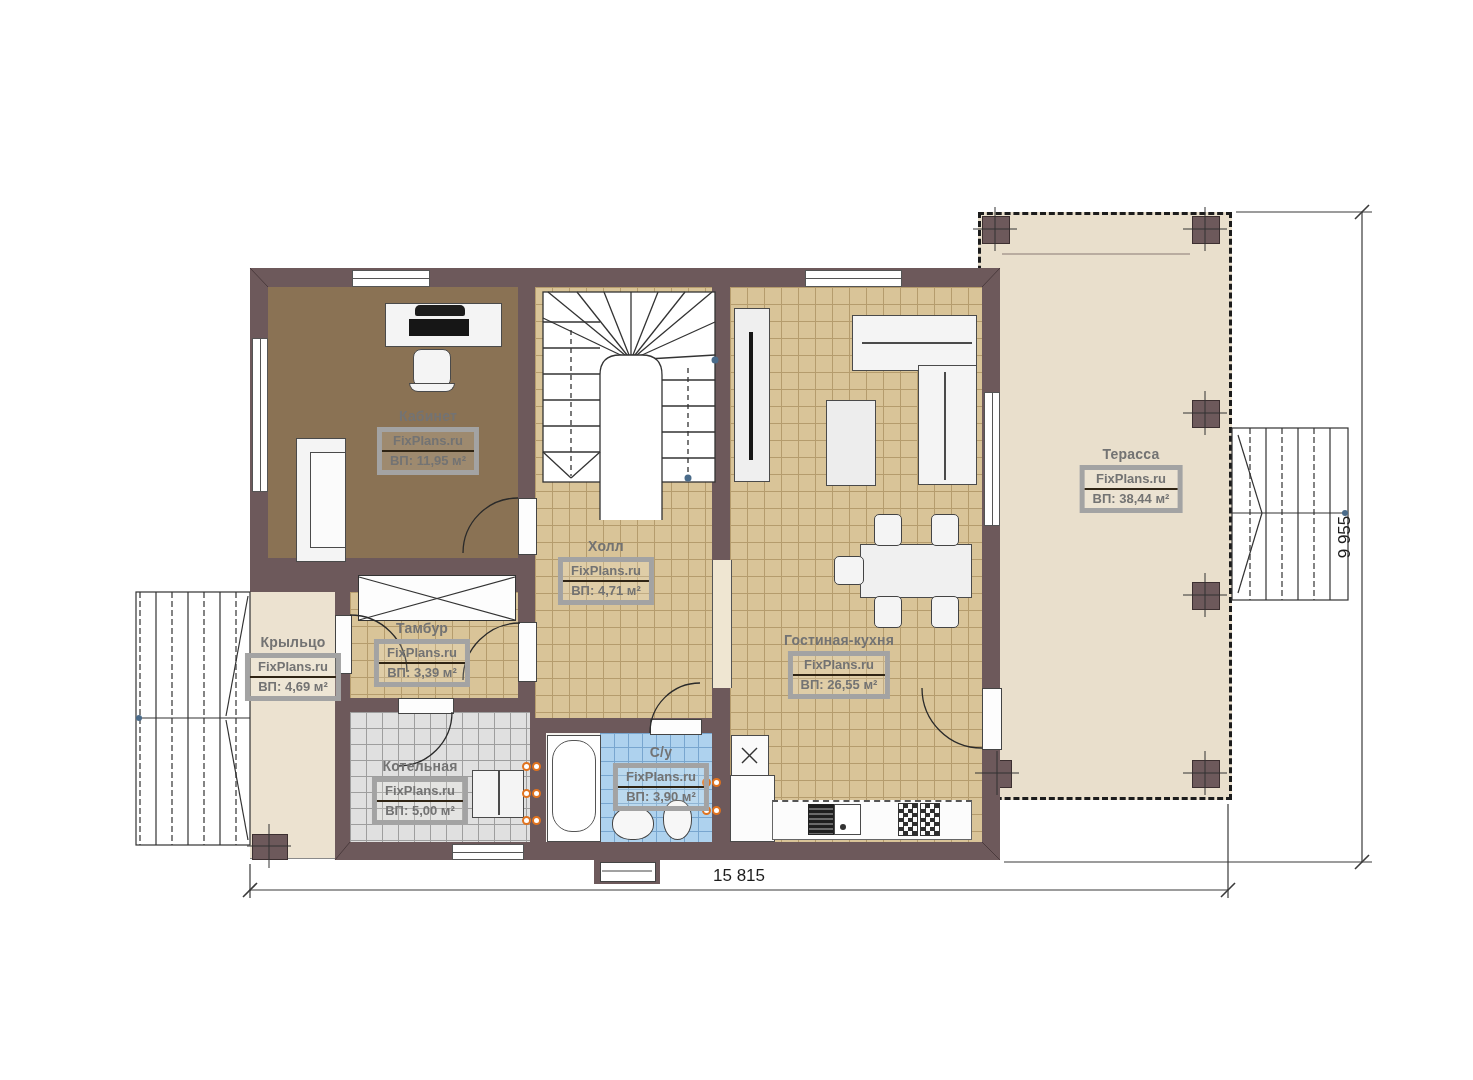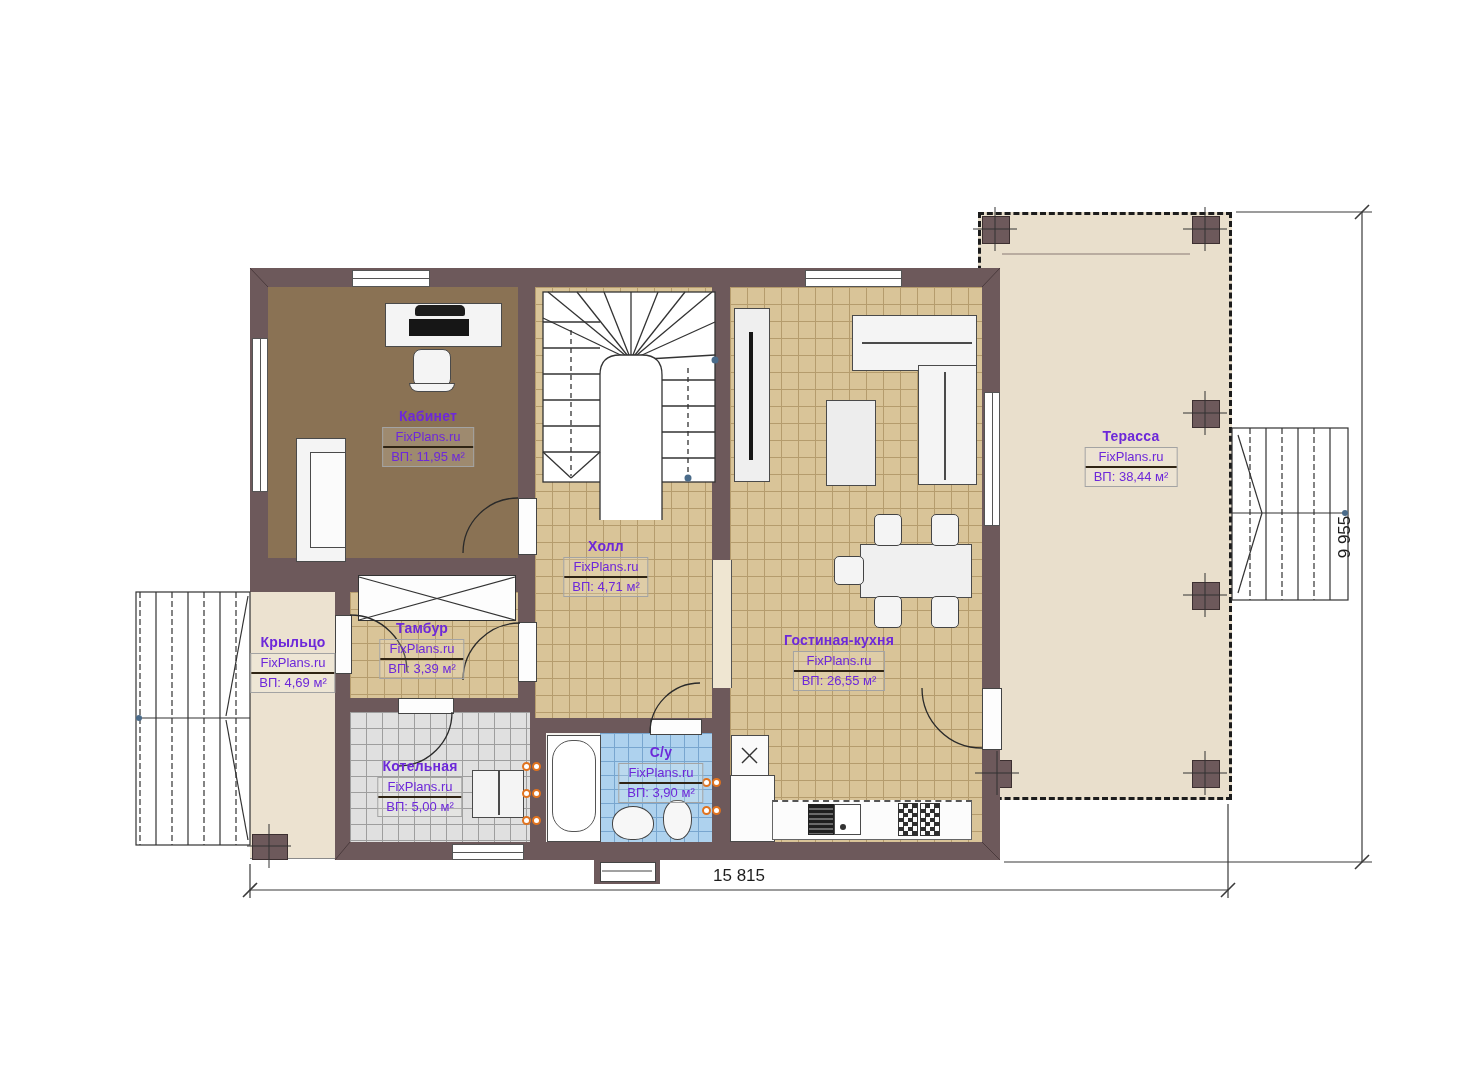--- a/index.html
+++ b/index.html
@@ -30,23 +30,23 @@
   
   .furn{position:absolute;background:#f4f4f4;border:1.5px solid #4a4a4a;}
   .chairv{position:absolute;background:#f4f4f4;border:1.5px solid #444;border-radius:5px;}
   .pillar{position:absolute;width:26px;height:26px;background:#6d595b;border:1px solid #3c2f30;}
   .rad{position:absolute;display:flex;gap:1px;}
   .rad span{width:9px;height:9px;border:2.5px solid #e0731f;border-radius:50%;background:#fff;box-sizing:border-box;}
   .checker{position:absolute;background:repeating-conic-gradient(#2e2e2e 0 25%,#fafafa 0 50%) 0 0/9px 9px;border:1px solid #333;}
   .stripes{position:absolute;background:repeating-linear-gradient(#1f1f1f 0 3px,#6a6a6a 3px 5px);border:1px solid #222;}
   
   .room-label{position:absolute;transform:translateX(-50%);display:flex;flex-direction:column;align-items:center;
-    color:#6d28d9;z-index:30;}
+    color:#737373;z-index:30;}
   .room-name{font-weight:bold;font-size:14px;white-space:nowrap;margin-bottom:3px;letter-spacing:.2px;}
-  .label-box{border:1px solid #a3a3a3;font-size:13px;font-weight:normal;background:rgba(252,248,240,0.18);
+  .label-box{border:5px solid #a3a3a3;font-size:13px;font-weight:bold;background:rgba(252,248,240,0.18);
     text-align:center;white-space:nowrap;}
   .label-box .wm{padding:1px 8px 2px;border-bottom:2px solid #2f2414;}
   .label-box .area{padding:1px 8px 2px;}
   .dim-text{position:absolute;color:#1d1d1d;font-size:17px;z-index:30;white-space:nowrap;}
   svg.linework{position:absolute;left:0;top:0;z-index:20;pointer-events:none;}
 </style>
 </head>
 <body>
 
 <div id="canvas">
@@ -339,21 +339,21 @@
   </div>
 
   <div class="room-label" style="left:839px;top:632px;">
     <div class="room-name">Гостиная-кухня</div>
     <div class="label-box">
       <div class="wm">FixPlans.ru</div>
       <div class="area">ВП: 26,55 м²</div>
     </div>
   </div>
 
-  <div class="room-label" style="left:1131px;top:428px;">
+  <div class="room-label" style="left:1131px;top:446px;">
     <div class="room-name">Терасса</div>
     <div class="label-box">
       <div class="wm">FixPlans.ru</div>
       <div class="area">ВП: 38,44 м²</div>
     </div>
   </div>
 
   <div class="dim-text" style="left:739px;top:866px;transform:translateX(-50%);">15 815</div>
   <div class="dim-text" style="left:1345px;top:537px;transform:translate(-50%,-50%) rotate(-90deg);">9 955</div>
 

